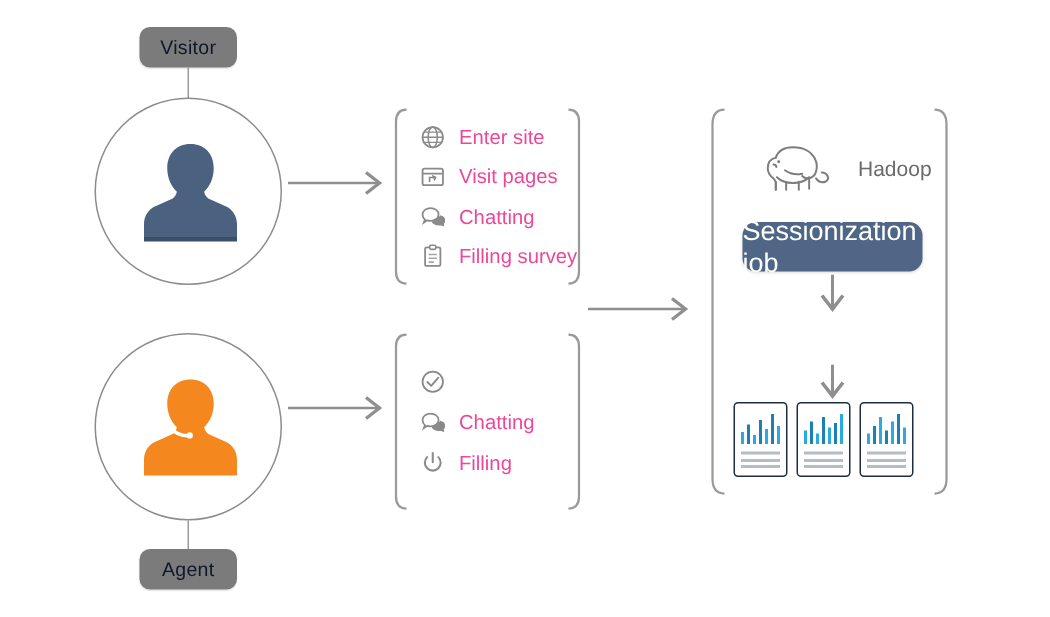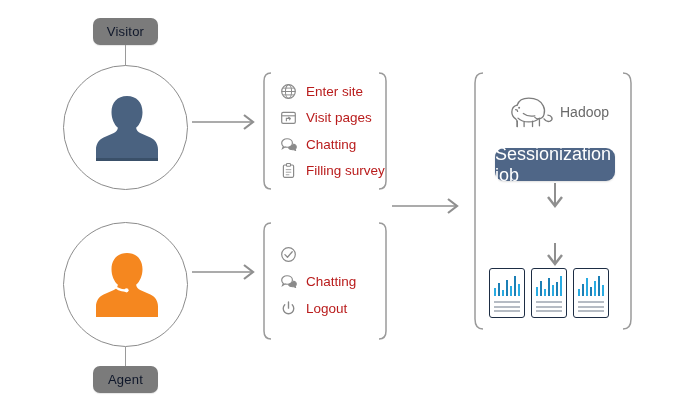--- a/index.html
+++ b/index.html
@@ -60,30 +60,30 @@
     height: 18px;
   }
   .list-row .ic {
     width: 17px;
     height: 17px;
     flex: 0 0 17px;
     display: block;
   }
   .list-row .lbl {
     font-size: 13.5px;
-    color: #b91c1c;
+    color: #ec4899;
     white-space: nowrap;
     line-height: 17px;
   }
 
   
   .hadoop-logo-row {
     display: flex;
     align-items: center;
-    gap: 6px;
+    gap: 18px;
   }
   .hadoop-name {
     font-size: 14px;
     color: #6a6a6a;
   }
   .job-box {
     background: #4f6687;
     color: #ffffff;
     border-radius: 9px;
     font-size: 18px;
@@ -236,21 +236,21 @@
         <path d="M9.6 13.6c.9 1.6 3 2.7 5.3 2.7.5 0 1-.1 1.5-.2l2 .9-.5-1.6c.8-.6 1.3-1.5 1.3-2.5 0-1.7-1.5-3.1-3.6-3.5" fill="#8a8a8a" stroke="#8a8a8a" stroke-width="1.2" stroke-linejoin="round"></path>
       </svg>
       <span class="lbl">Chatting</span>
     </div>
 
     <div class="list-row">
       <svg class="ic" viewBox="0 0 20 20">
         <path d="M5.6 5.6a6.2 6.2 0 1 0 8.8 0" fill="none" stroke="#8a8a8a" stroke-width="1.6" stroke-linecap="round"></path>
         <line x1="10" y1="2.4" x2="10" y2="9.6" stroke="#8a8a8a" stroke-width="1.6" stroke-linecap="round"></line>
       </svg>
-      <span class="lbl">Logout</span>
+      <span class="lbl">Filling</span>
     </div>
   </div>
 
   <svg class="abs" style="left:392px; top:196px;" width="80" height="20" viewBox="0 0 80 20">
     <line x1="0" y1="10" x2="64" y2="10" stroke="#8f8f8f" stroke-width="1.6"></line>
     <polyline points="56,3 65,10 56,17" fill="none" stroke="#8f8f8f" stroke-width="2.2"></polyline>
   </svg>
 
   <svg class="abs" style="left:472px; top:72px;" width="12" height="258" viewBox="0 0 12 258">
     <path d="M11 1 C5 1 3 5 3 11 L3 247 C3 253 5 257 11 257" fill="none" stroke="#9a9a9a" stroke-width="1.5"></path>

